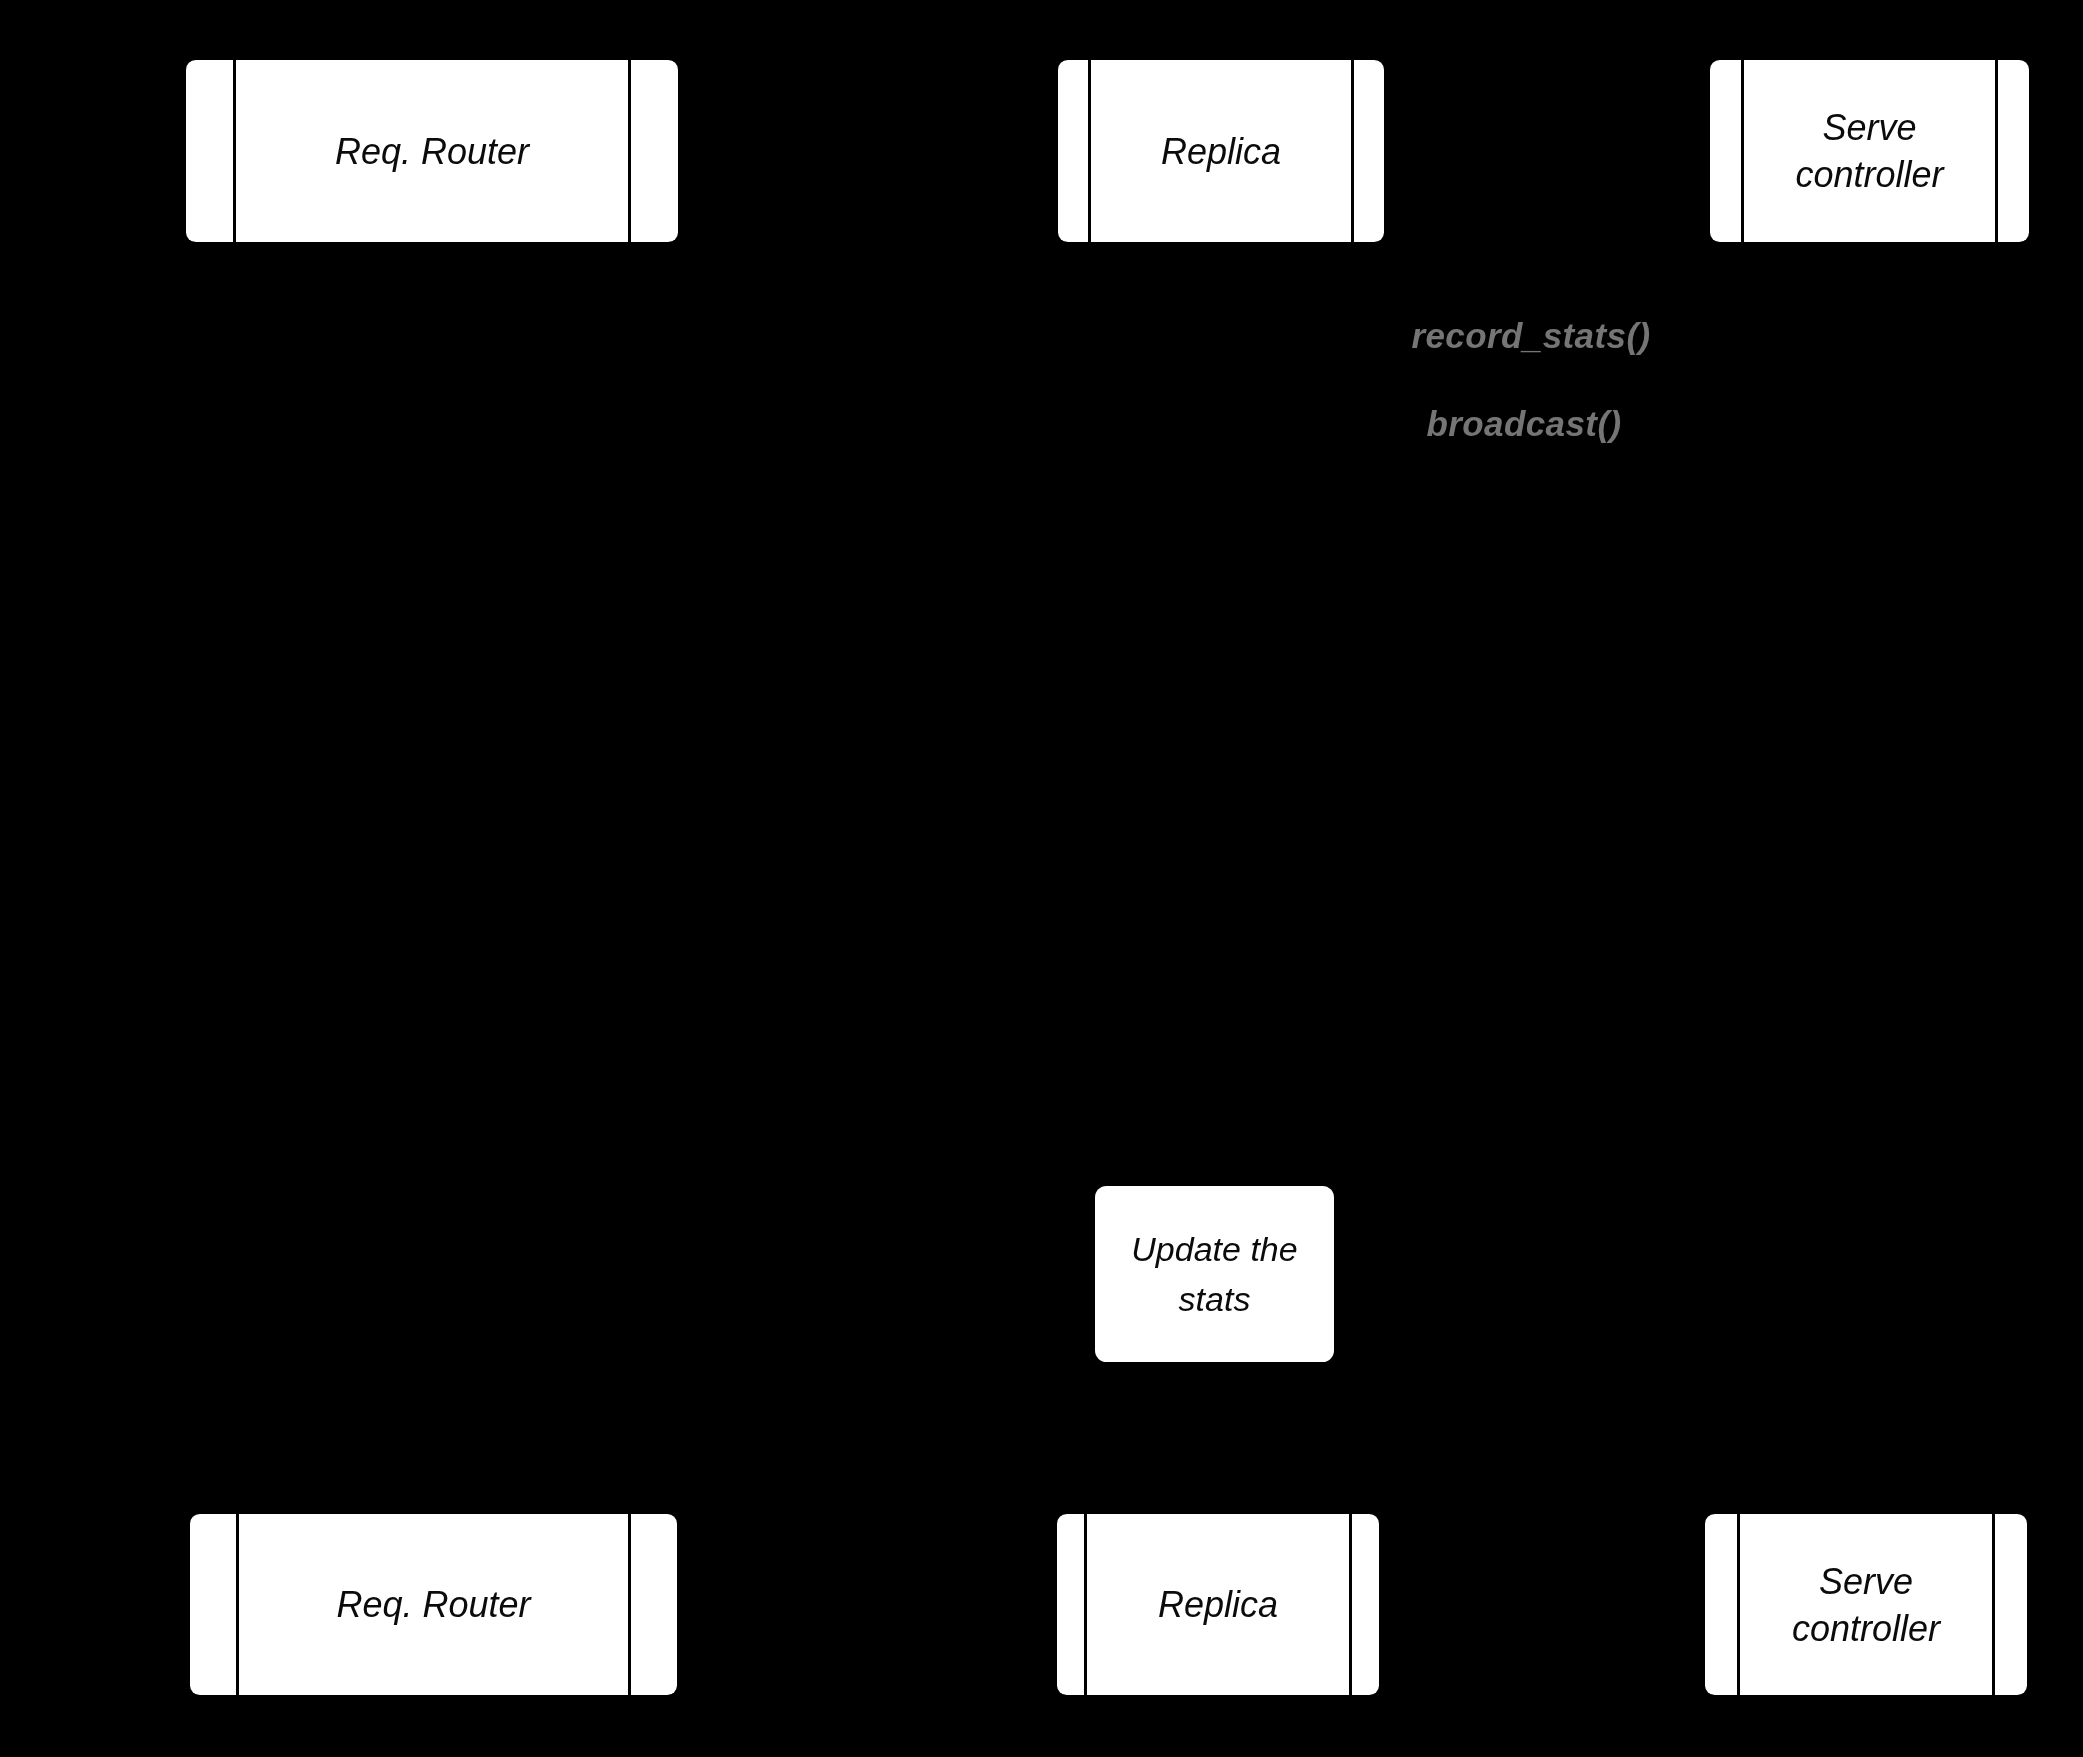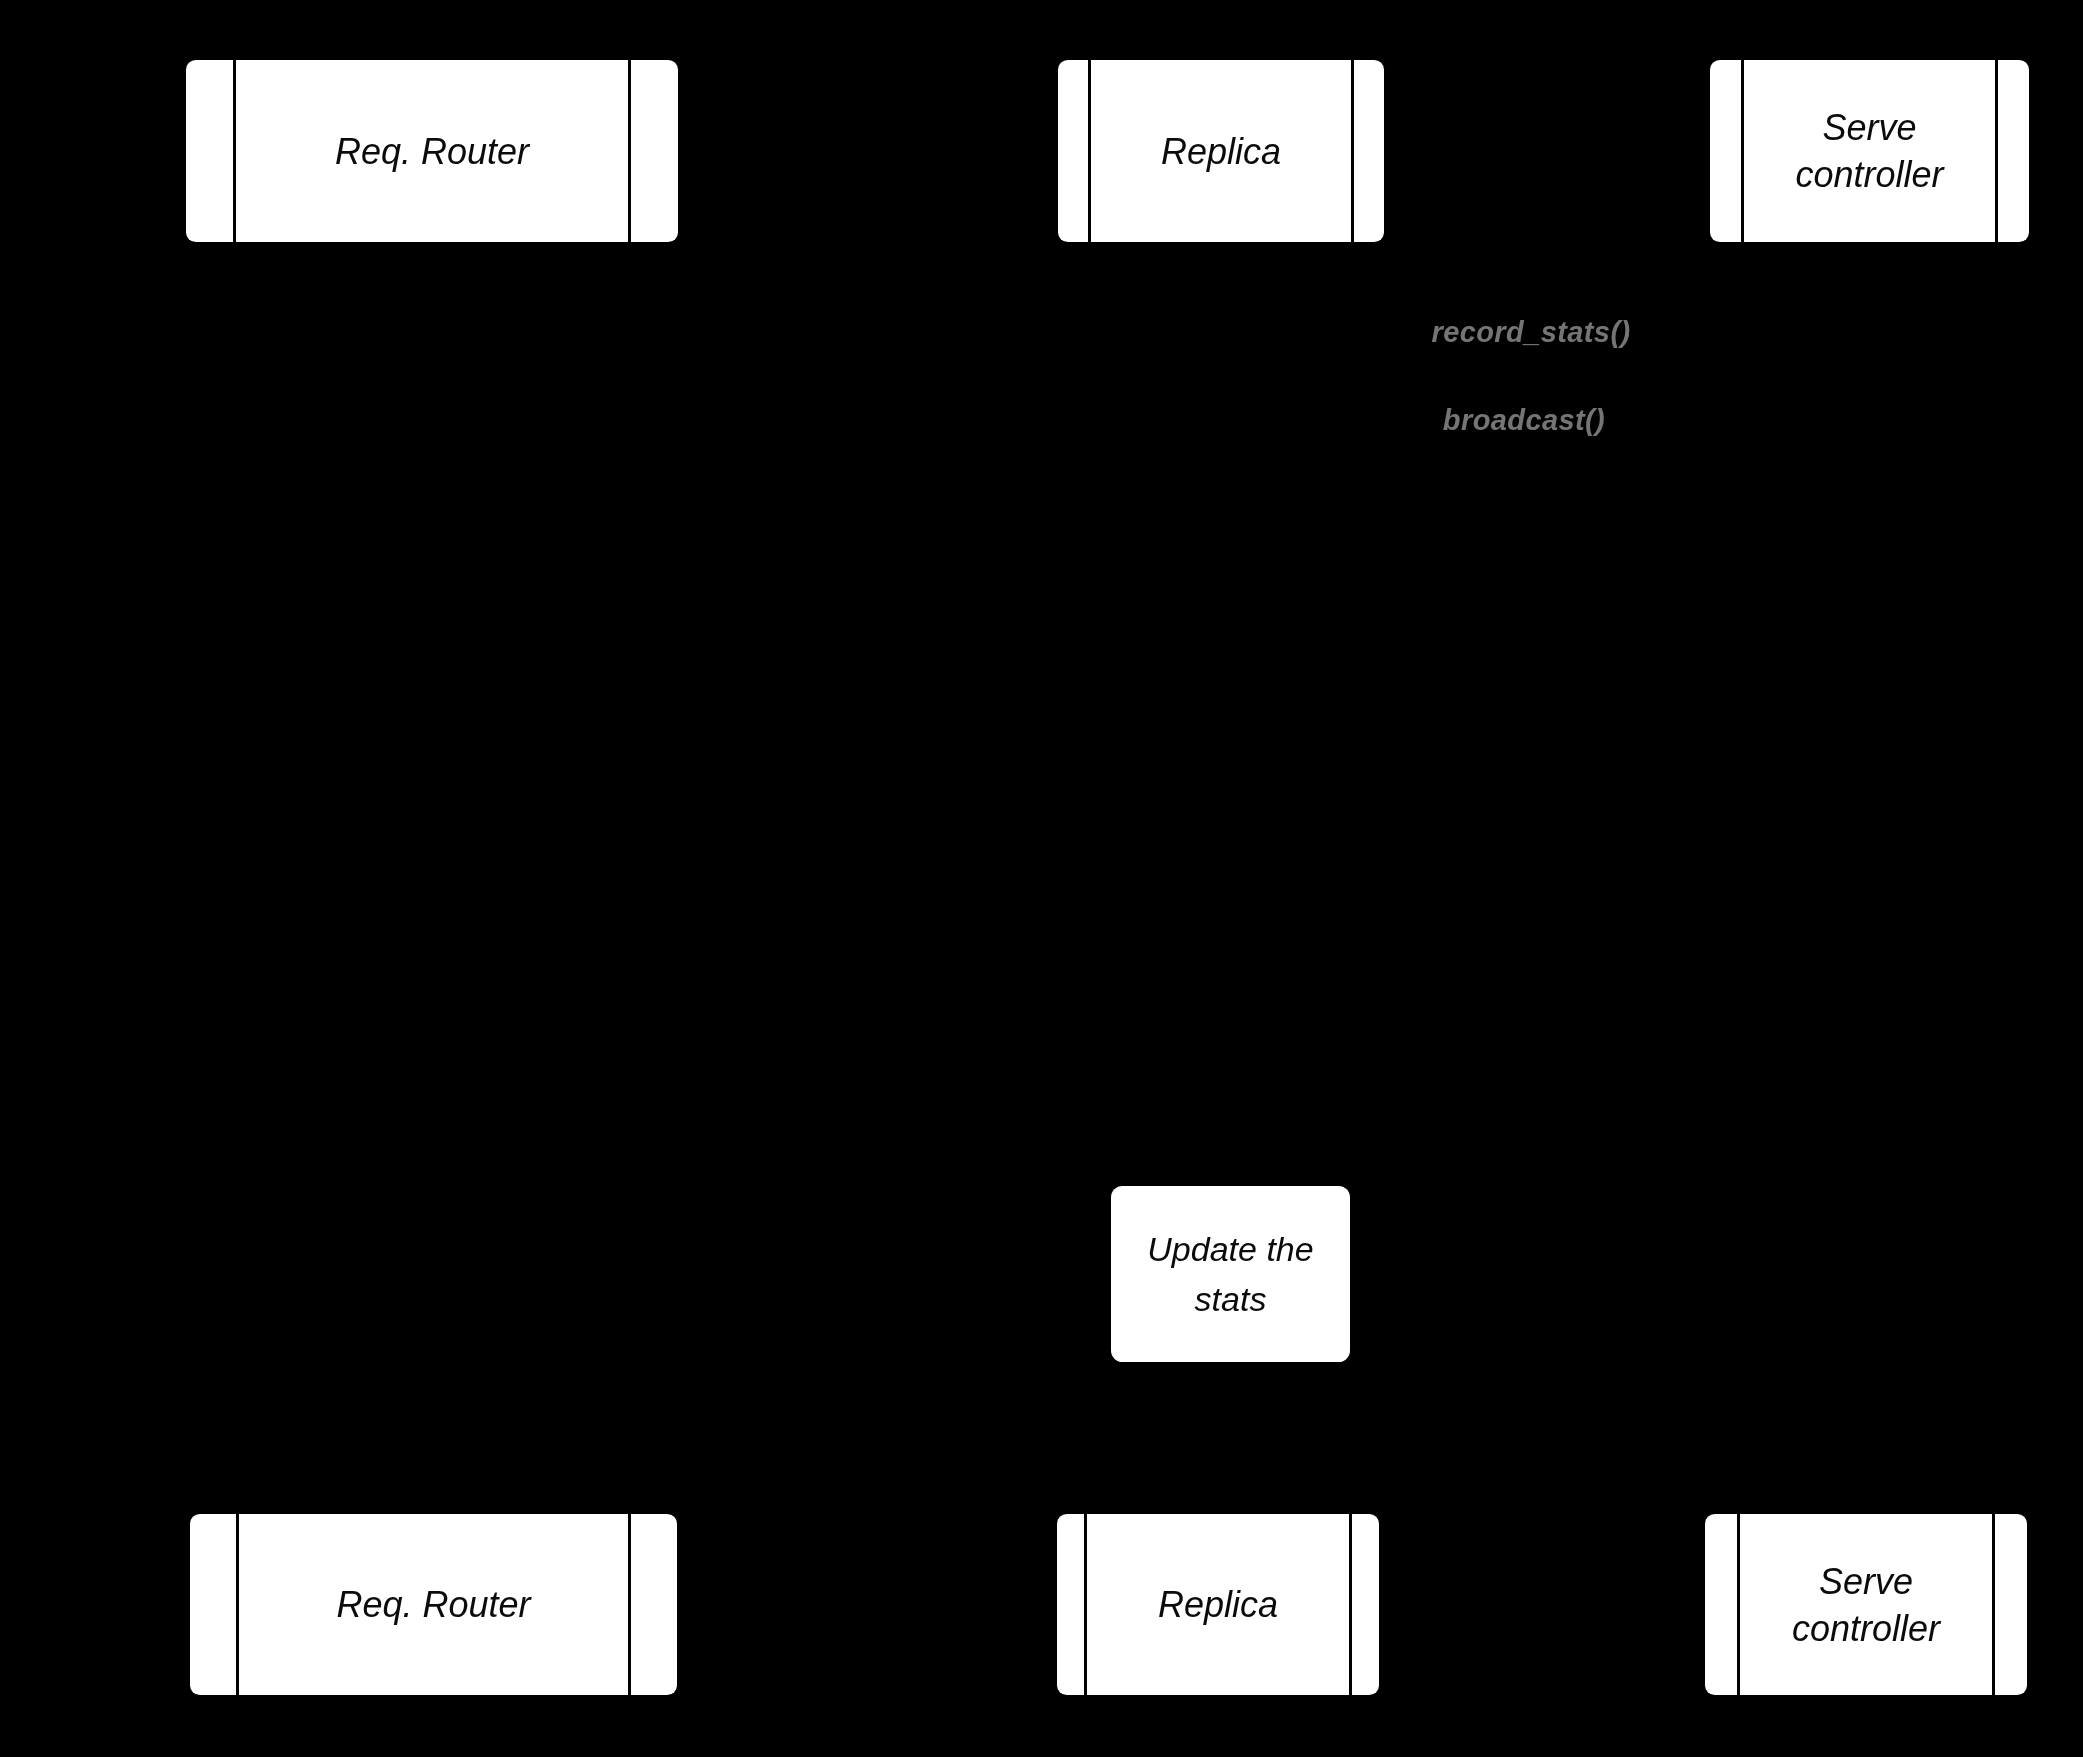--- a/index.html
+++ b/index.html
@@ -43,40 +43,39 @@
     line-height: 47px;
     color: #0b0b0b;
     white-space: pre-line;
   }
 
   
   .msg {
     position: absolute;
     width: 358px;
     text-align: center;
-    font-size: 29px;
+    font-size: 35px;
     font-weight: bold;
     color: #757575;
     letter-spacing: 0.4px;
   }
 
   
   .note {
     position: absolute;
     background: #ffffff;
     border-radius: 11.4px;
     display: flex;
     align-items: center;
     justify-content: center;
     text-align: center;
     font-size: 34px;
     line-height: 50px;
     color: #0b0b0b;
     white-space: pre-line;
-    margin-left: 16px;
   }
 
   
   #actor-req-router-top        { left: 186px;  top: 60px;   width: 492px; height: 182px; --inset: 47px; }
   #actor-replica-top           { left: 1058px; top: 60px;   width: 326px; height: 182px; --inset: 30px; }
   #actor-serve-controller-top  { left: 1710px; top: 60px;   width: 319px; height: 182px; --inset: 31px; }
 
   #msg-record-stats            { left: 1352px; top: 316px; }
   #msg-broadcast               { left: 1345px; top: 404px; }
 

